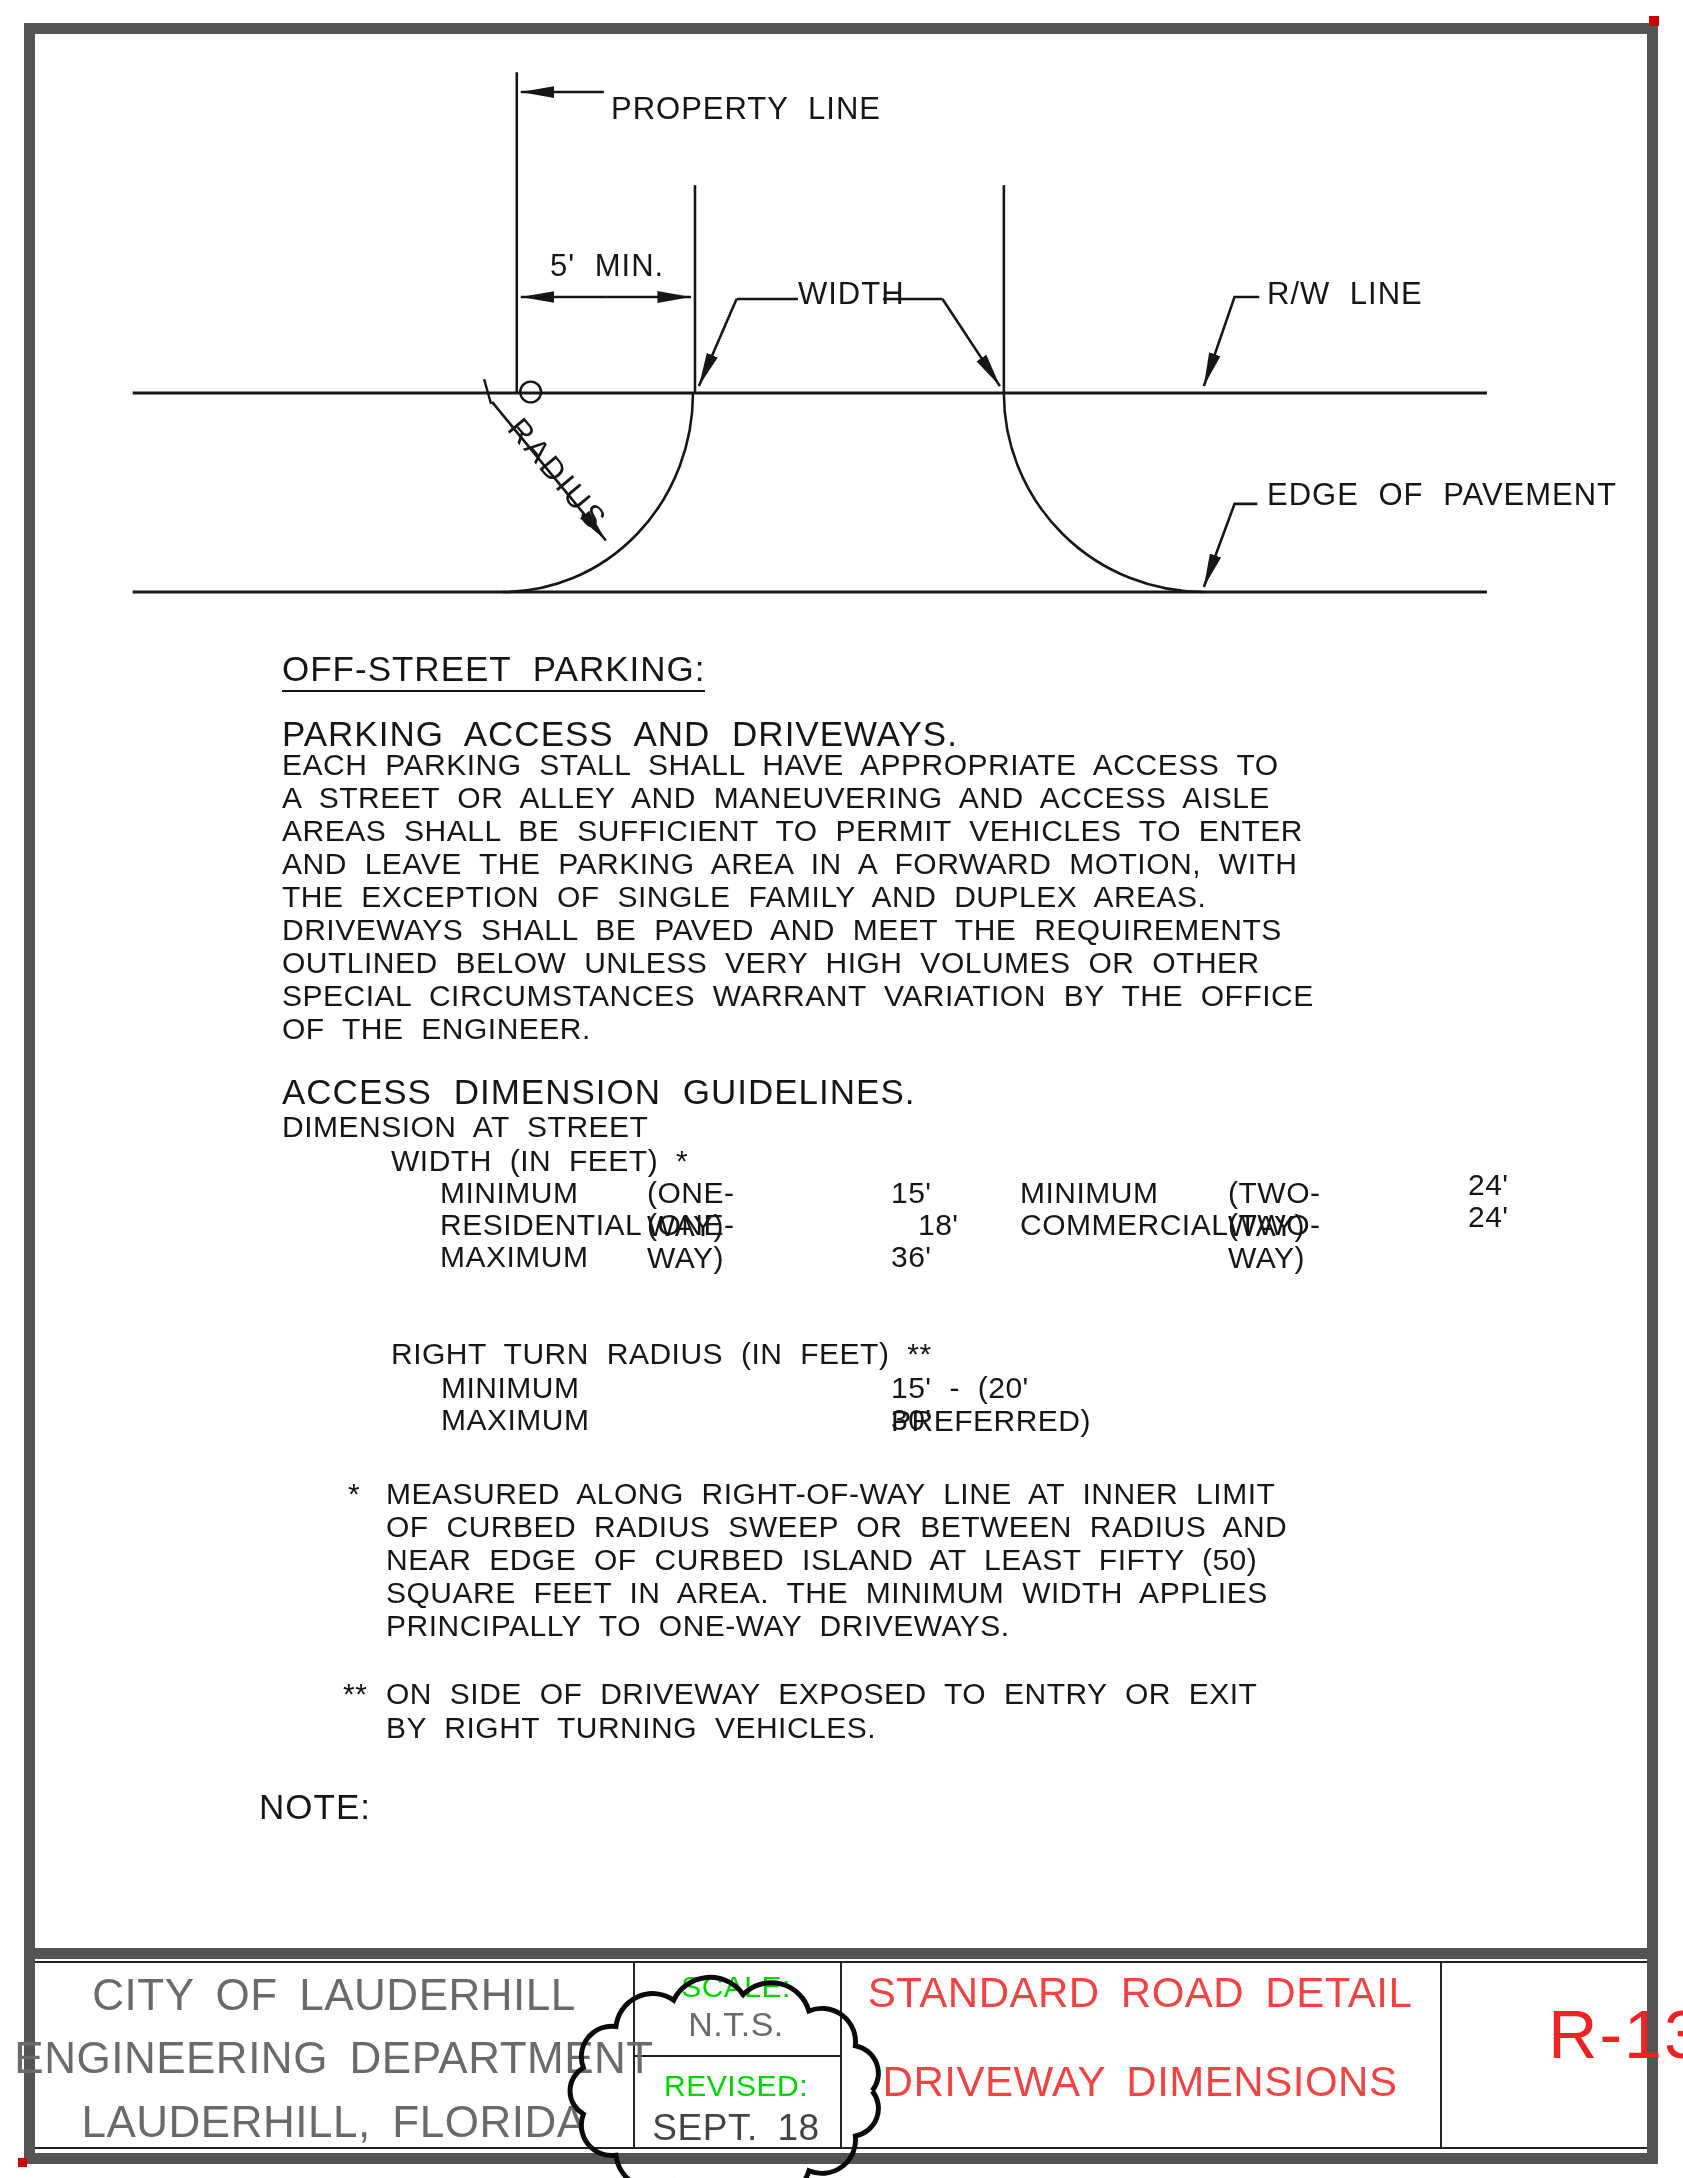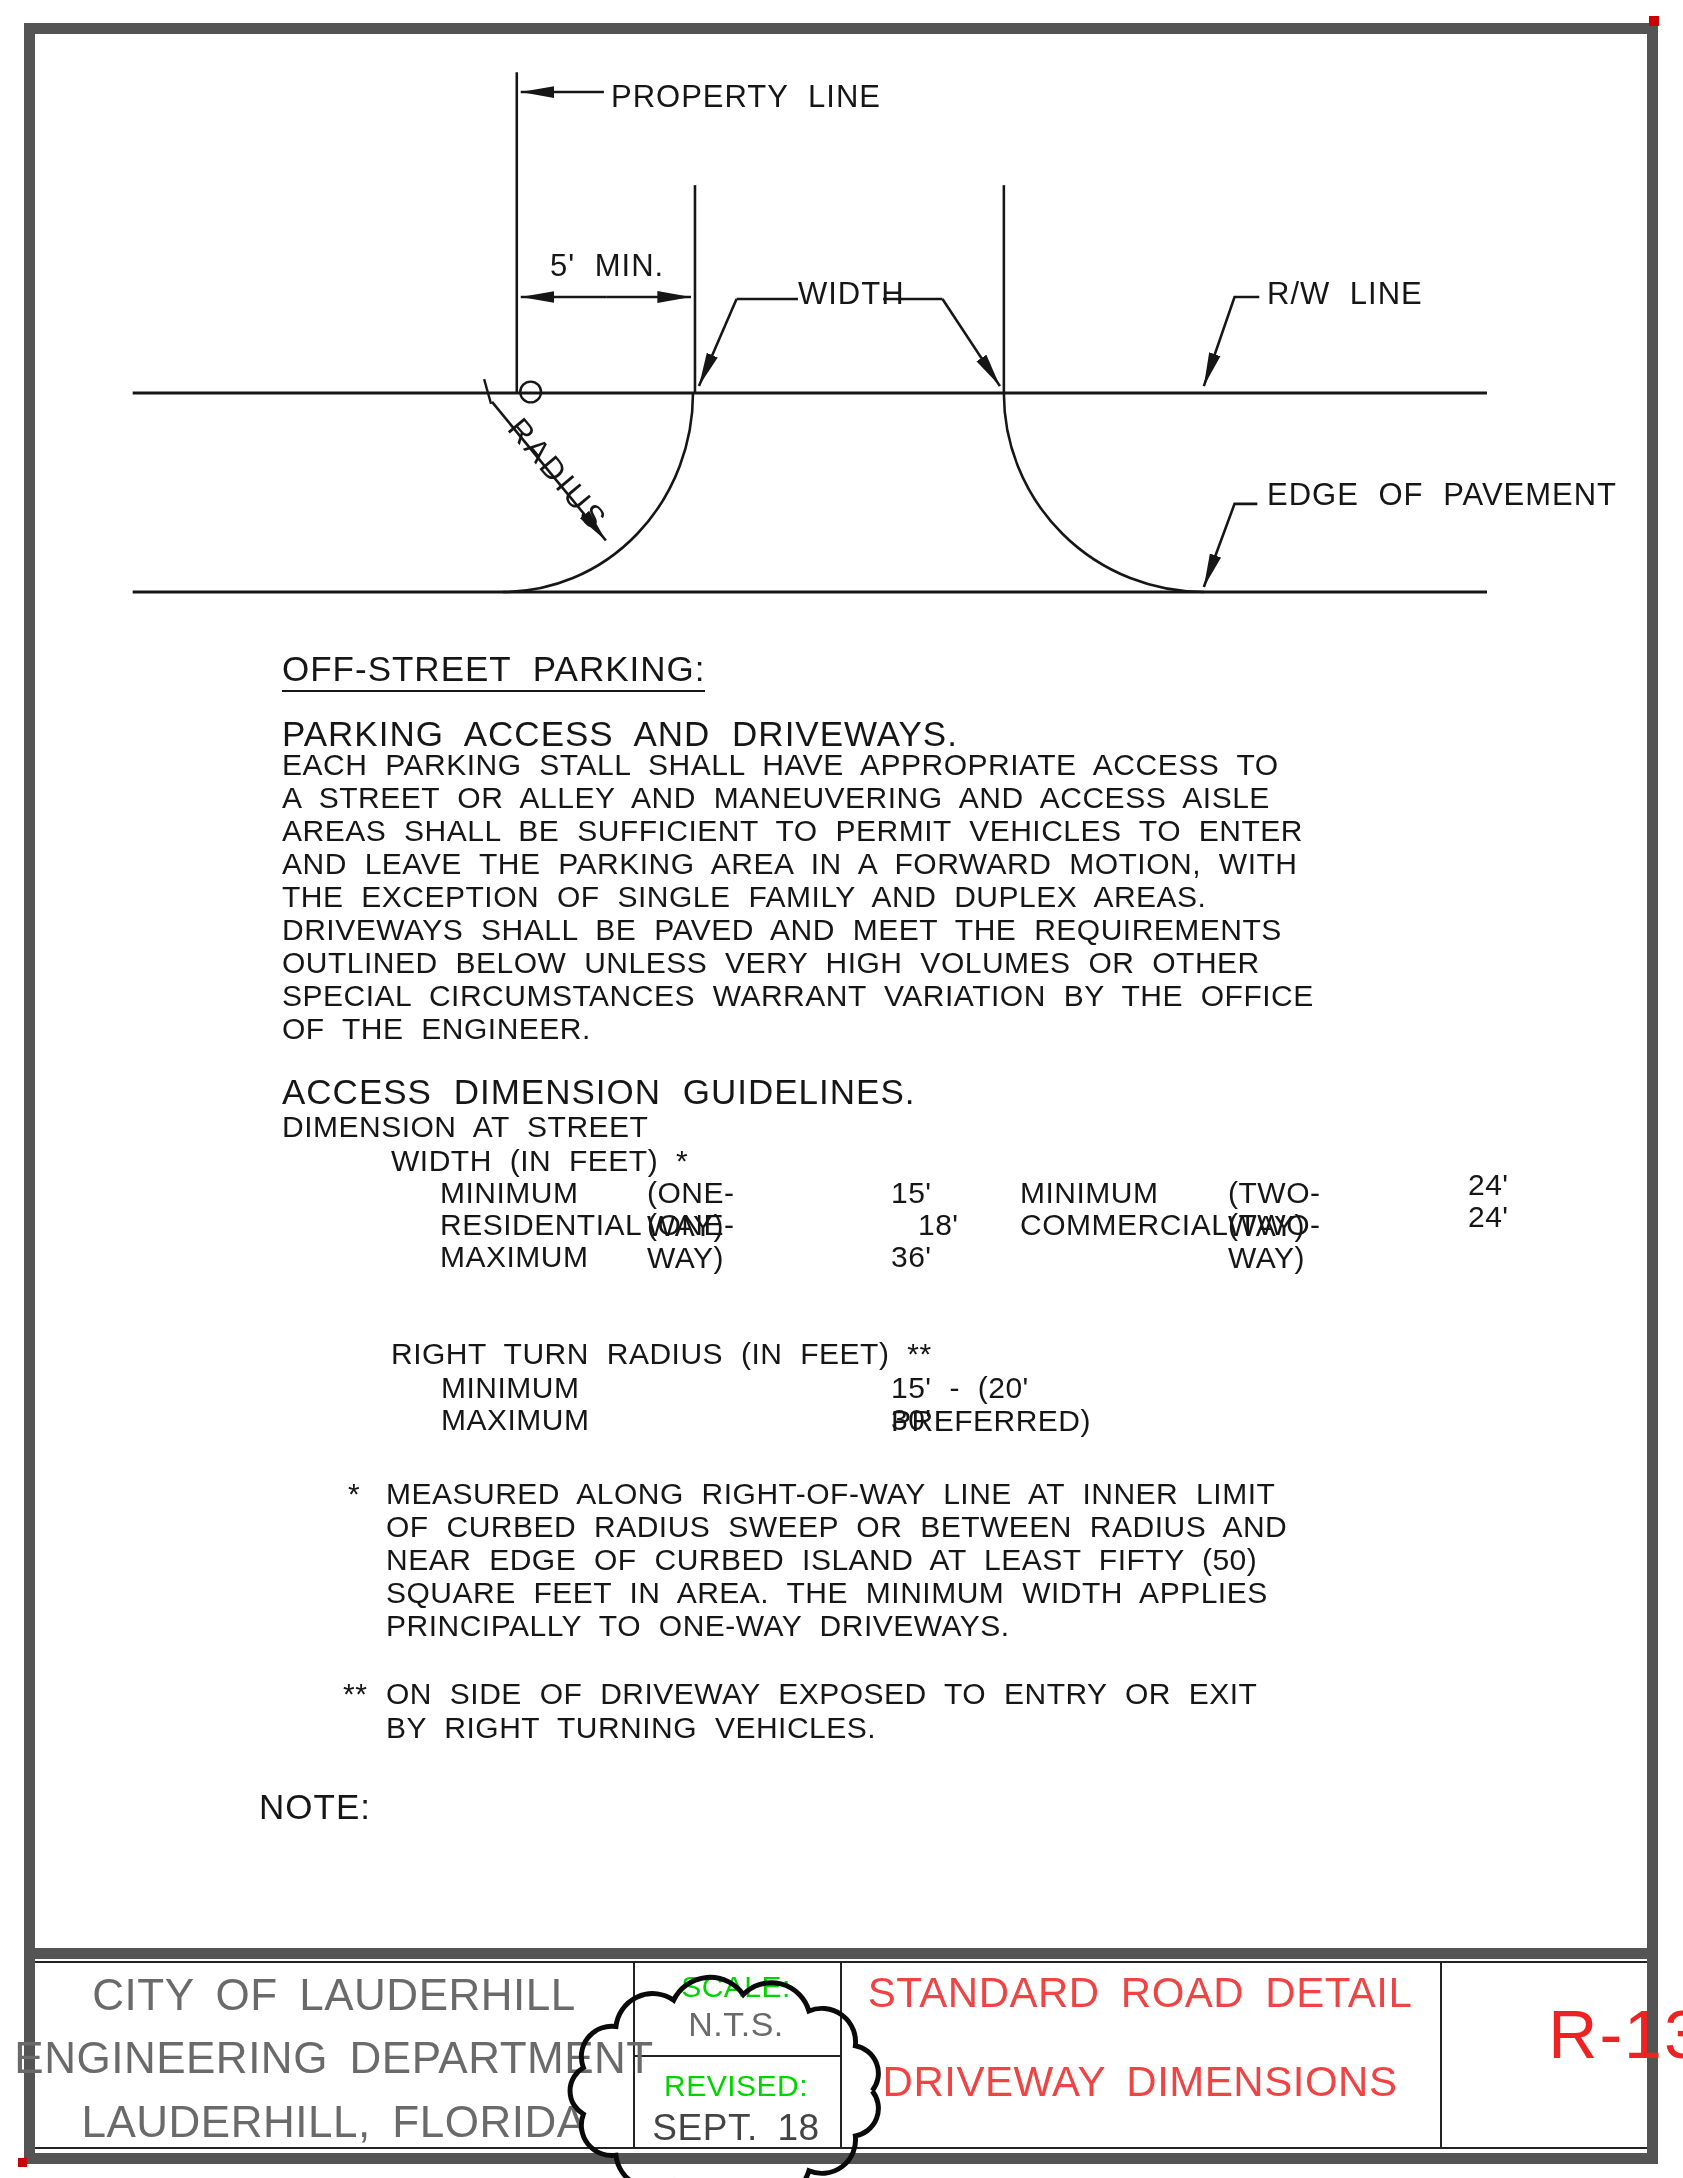--- a/index.html
+++ b/index.html
@@ -60,21 +60,21 @@
       <line x1="744" y1="302" x2="806" y2="302"></line>
       <line x1="892" y1="302" x2="952" y2="302"></line>
       <line x1="744" y1="302" x2="706" y2="390" marker-end="url(#arr)"></line>
       <line x1="952" y1="302" x2="1010" y2="390" marker-end="url(#arr)"></line>
       <polyline points="1272,300 1247,300 1216,390" marker-end="url(#arr)"></polyline>
       <polyline points="1270,509 1247,509 1216,593" marker-end="url(#arr)"></polyline>
       <line x1="497" y1="406" x2="612" y2="546" marker-end="url(#arr)"></line>
     </g>
   </svg>
 
-  <div class="abs cad diaglbl" style="left:611px;top:80px;text-align:right;">PROPERTY LINE</div>
+  <div class="abs cad diaglbl" style="left:611px;top:92px;text-align:right;">PROPERTY LINE</div>
   <div class="abs cad diaglbl" style="left:550px;top:249px;">5' MIN.</div>
   <div class="abs cad diaglbl" style="left:798px;top:277px;">WIDTH</div>
   <div class="abs cad diaglbl" style="left:1267px;top:277px;">R/W LINE</div>
   <div class="abs cad diaglbl" style="left:1267px;top:478px;">EDGE OF PAVEMENT</div>
   <div class="abs cad diaglbl" style="left:527px;top:412px;transform:rotate(50deg);transform-origin:left top;letter-spacing:3px;">RADIUS</div>
 
   <div class="abs cad h1" style="left:282px;top:652px;border-bottom:2.5px solid #161616;padding-bottom:5px;display:inline-block;">OFF-STREET PARKING:</div>
 
   <div class="abs cad h1" style="left:282px;top:717px;">PARKING ACCESS AND DRIVEWAYS.</div>
 

